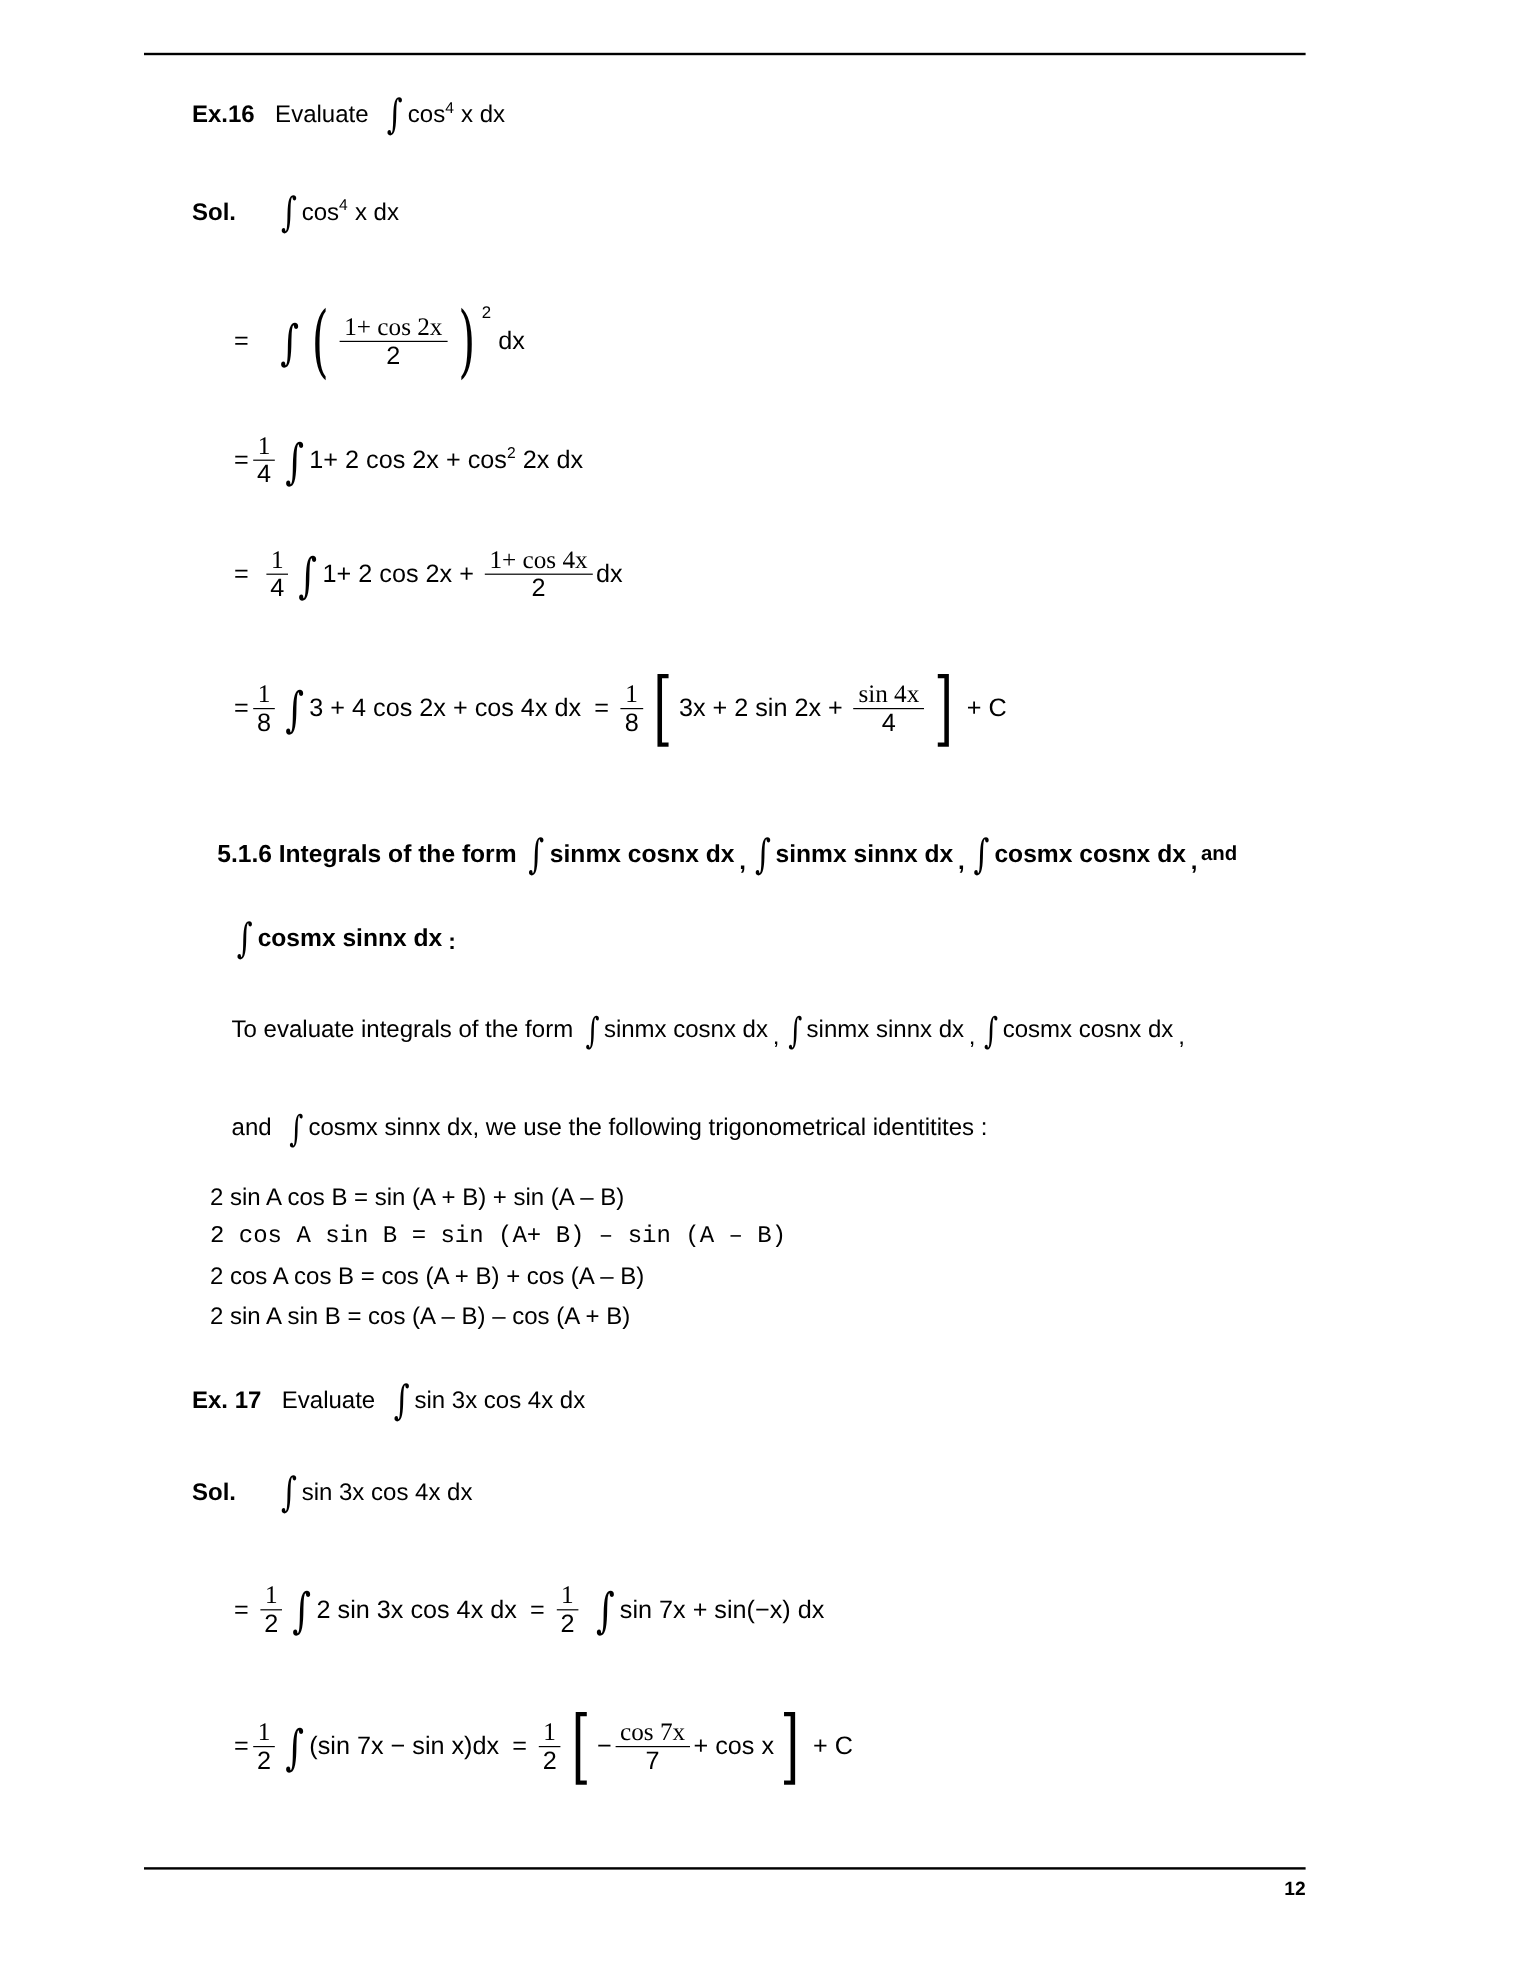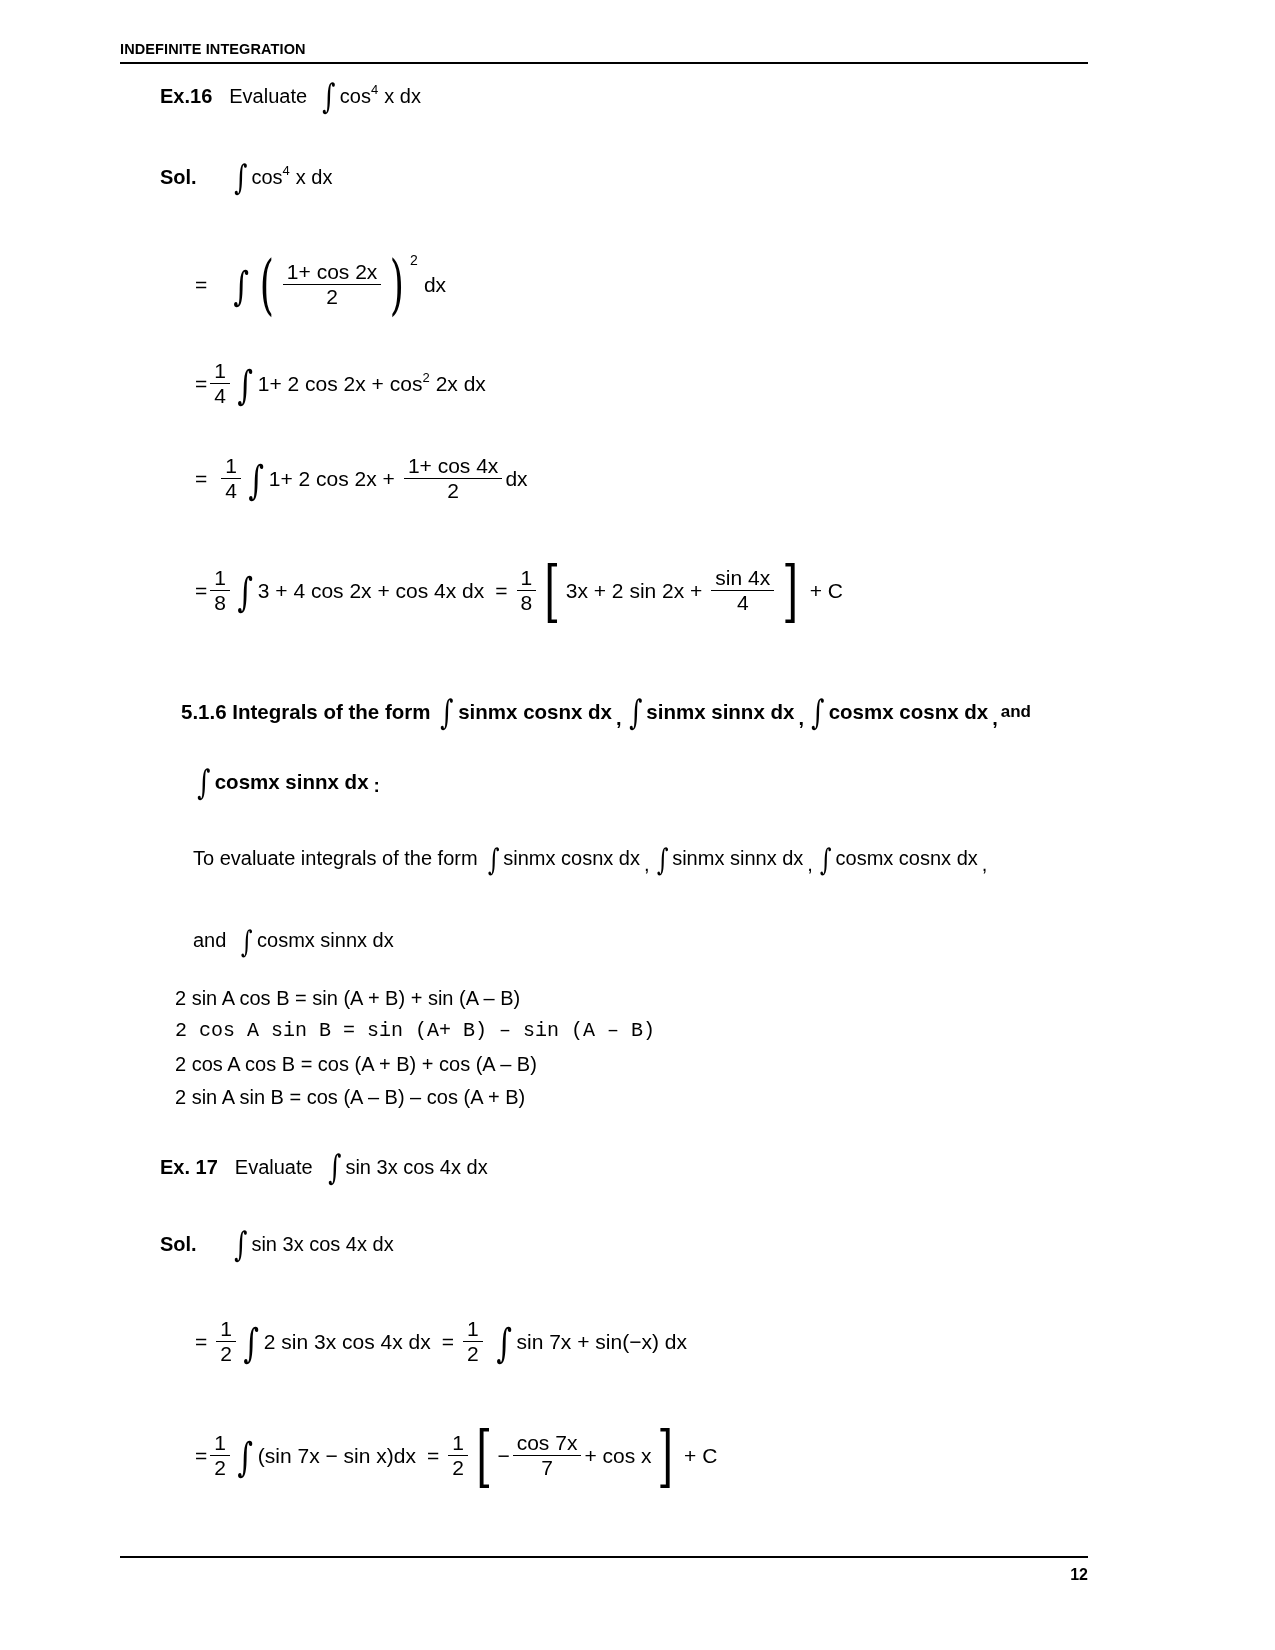--- a/index.html
+++ b/index.html
@@ -99,20 +99,21 @@
     display: inline-flex;
     flex-direction: column;
     align-items: center;
     vertical-align: middle;
     margin: 0 3px;
     line-height: 1.05;
   }
   .frac .num {
     padding: 0 4px 1px 4px;
     border-bottom: 1.6px solid #000;
+    font-family: Liberation Serif, serif;
   }
   .frac .den {
     padding: 1px 4px 0 4px;
   }
 
   .sup {
     font-size: 0.62em;
     vertical-align: super;
     line-height: 0;
     position: relative;
@@ -178,21 +179,20 @@
     top: 4px;
     margin-left: 5px;
   }
 </style>
 </head>
 <body>
 
 <div class="page">
 
   <div class="header">
-    <div class="header-title">INDEFINITE INTEGRATION</div>
     <div class="header-rule"></div>
   </div>
 
   <div class="abs mrow" style="left:120px; top:84px;">
     <span class="lbl">Ex.16</span>
     <span class="sp4"></span>
       <span class="sp2"></span>
     <span class="txt">Evaluate</span>
     <span class="sp4"></span>
     <span class="intg">∫</span>
@@ -320,20 +320,21 @@
     <span class="intg sm">∫</span>
     <span>cosmx  cosnx dx</span>
     <span class="comma">,</span>
   </div>
 
   <div class="abs para" style="left:193px; top:930px;">
     <span>and</span>
     <span class="sp4"></span>
     <span class="intg sm">∫</span>
     <span>cosmx  sinnx dx</span>
+    <span>, we use the following trigonometrical identitites :</span>
   </div>
 
   <div class="abs" style="left:175px; top:988px;">
     <div class="ident" style="margin-bottom:13px;">2 sin A  cos B = sin (A + B) + sin (A – B)</div>
     <div class="ident" style="margin-bottom:13px;font-family:Liberation Mono, monospace;">2 cos A sin B = sin (A+ B) – sin (A – B)</div>
     <div class="ident" style="margin-bottom:13px;">2 cos A  cos B = cos (A + B) + cos (A – B)</div>
     <div class="ident">2 sin A sin B = cos (A – B) – cos (A + B)</div>
   </div>
 
   <div class="abs mrow" style="left:120px; top:1155px;justify-content:space-between;">

